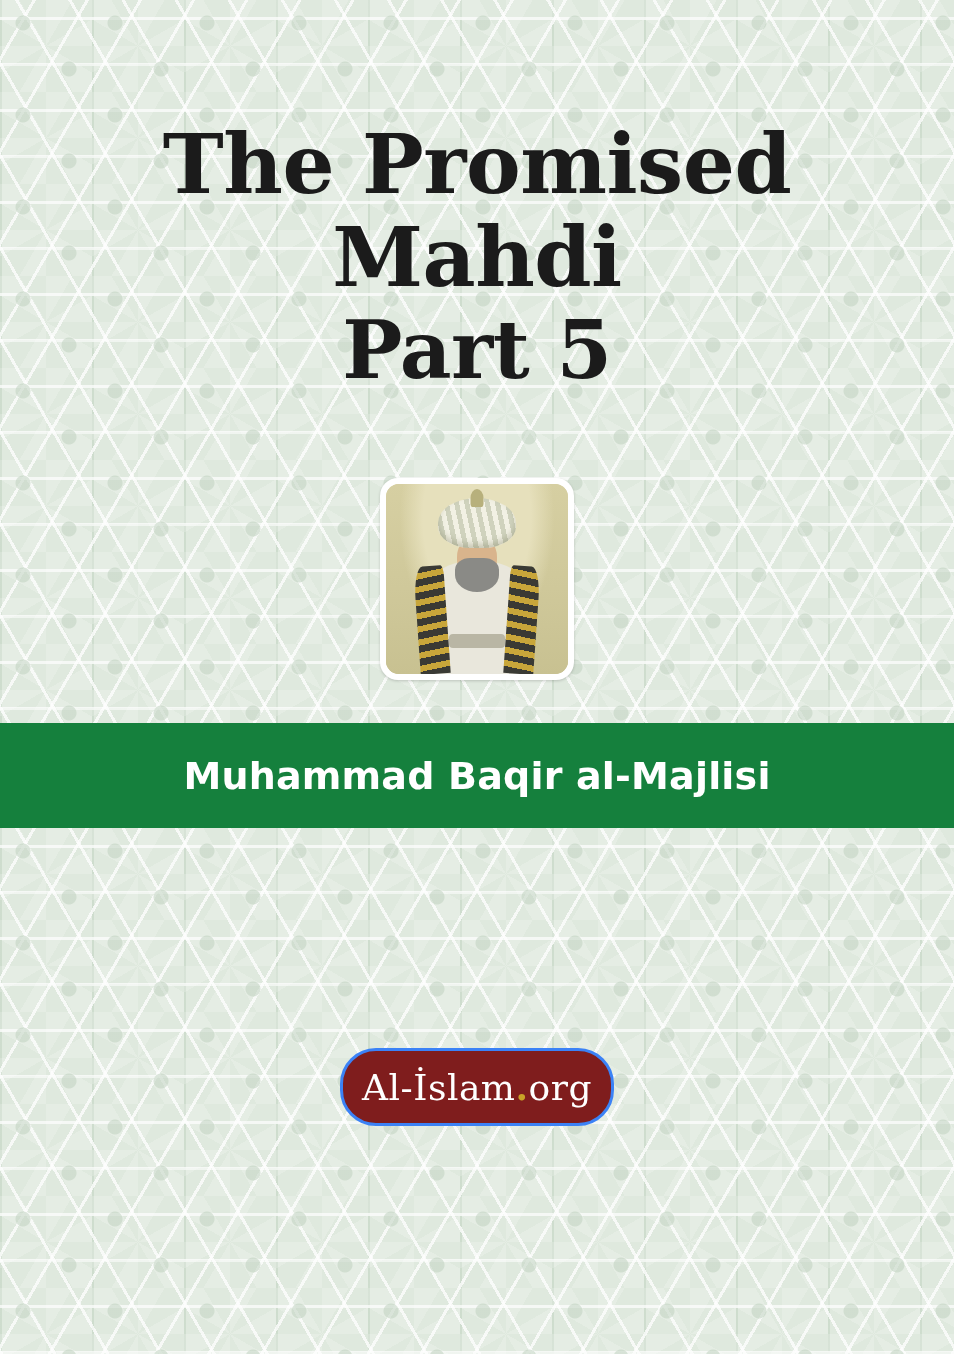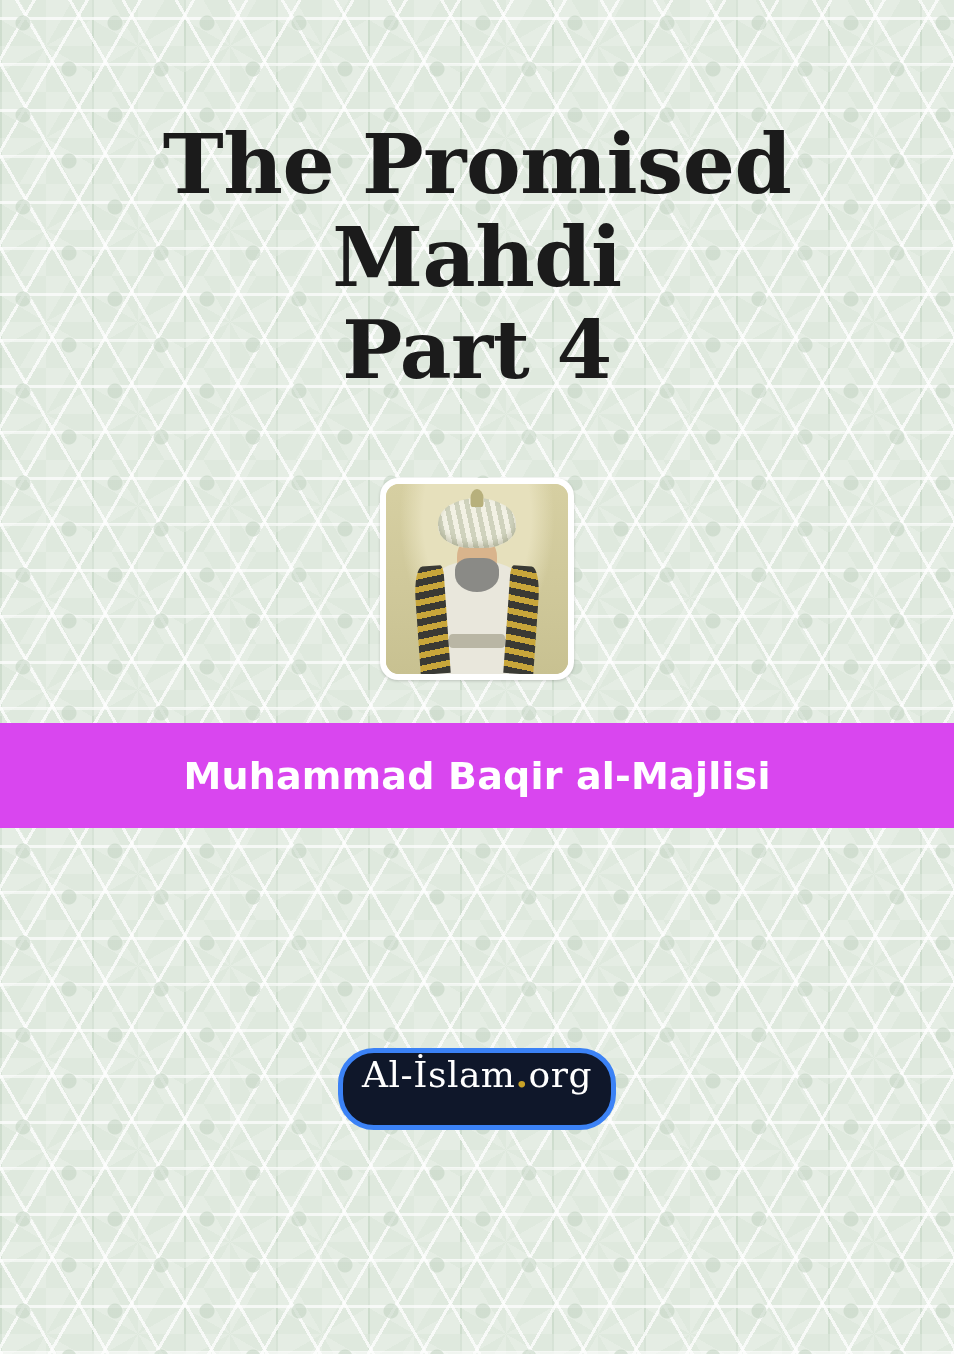--- a/index.html
+++ b/index.html
@@ -189,21 +189,21 @@
     border-radius: 4px;
     z-index: 3;
   }
 
   .author-band {
     position: absolute;
     top: 723px;
     left: 0;
     width: 100%;
     height: 105px;
-    background: #d946ef;
+    background: #15803d;
     display: flex;
     align-items: center;
     justify-content: center;
   }
   .author-name {
     font-family: "DejaVu Sans", "Liberation Sans", sans-serif;
     font-weight: bold;
     color: #ffffff;
     font-size: 38px;
     letter-spacing: 0.2px;
@@ -231,25 +231,25 @@
     line-height: 1.35;
   }
 
   .logo {
     position: absolute;
     top: 1048px;
     left: 50%;
     transform: translateX(-50%);
     width: 268px;
     height: 72px;
-    background: #0f172a;
-    border: 5px solid #3b82f6;
+    background: #7f1d1d;
+    border: 3px solid #3b82f6;
     border-radius: 36px;
     display: flex;
-    align-items: flex-start;
+    align-items: center;
     justify-content: center;
   }
   .logo-text {
     font-family: "DejaVu Serif", "Liberation Serif", serif;
     font-size: 36px;
     color: #ffffff;
     letter-spacing: 0.5px;
     white-space: nowrap;
   }
   .logo-dot {
@@ -262,21 +262,21 @@
 
 <div class="cover">
   <div class="pattern"></div>
   <div class="pattern-dots"></div>
   <div class="pattern-hex"></div>
 
   <div class="content">
 
     <div class="title-block">
       <div class="title-line">The Promised Mahdi</div>
-      <div class="title-line second">Part 4</div>
+      <div class="title-line second">Part 5</div>
     </div>
 
     <div class="portrait-frame">
       <div class="portrait">
         <div class="p-bg"></div>
         <div class="p-robe"></div>
         <div class="p-sash"></div>
         <div class="p-face"></div>
         <div class="p-beard"></div>
         <div class="p-turban"></div>

